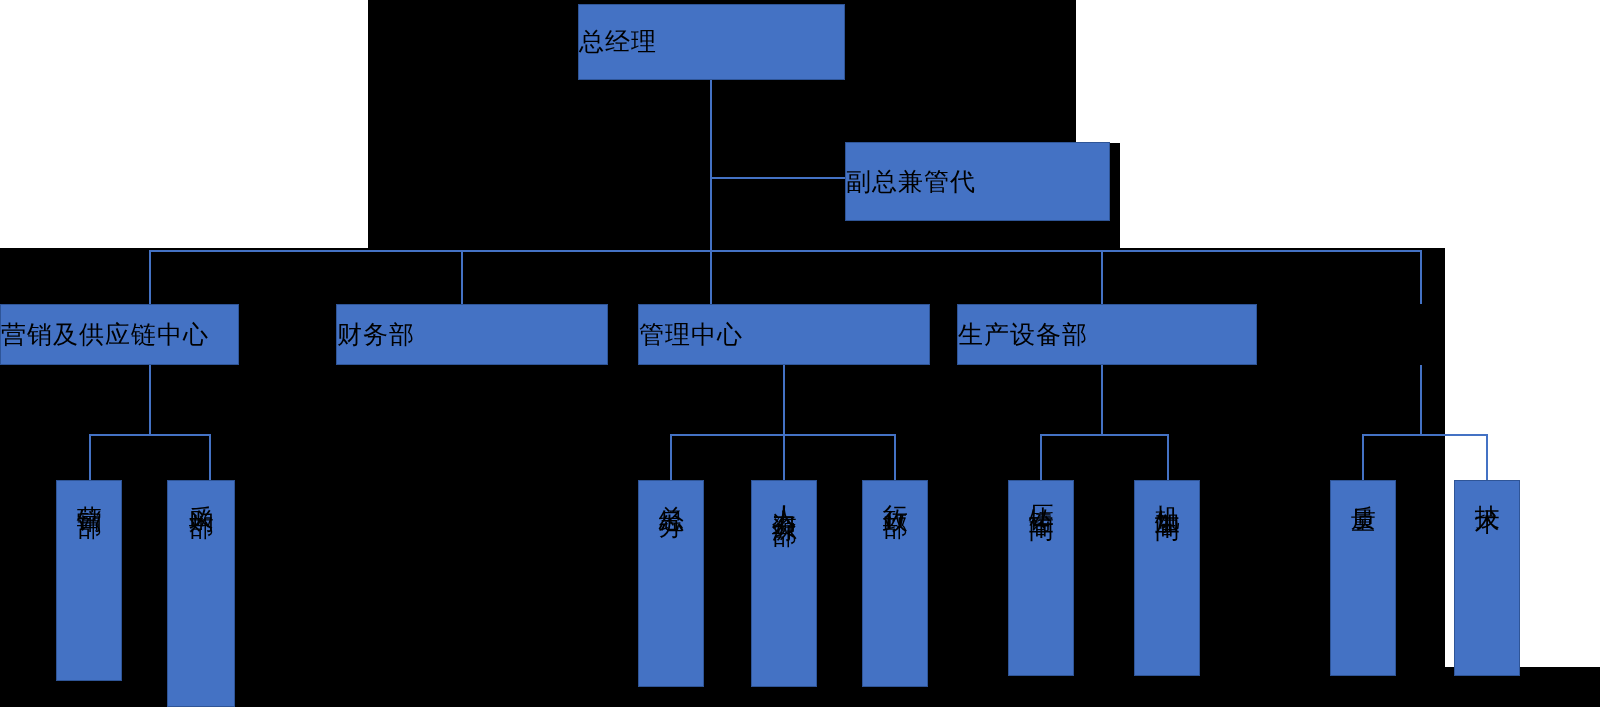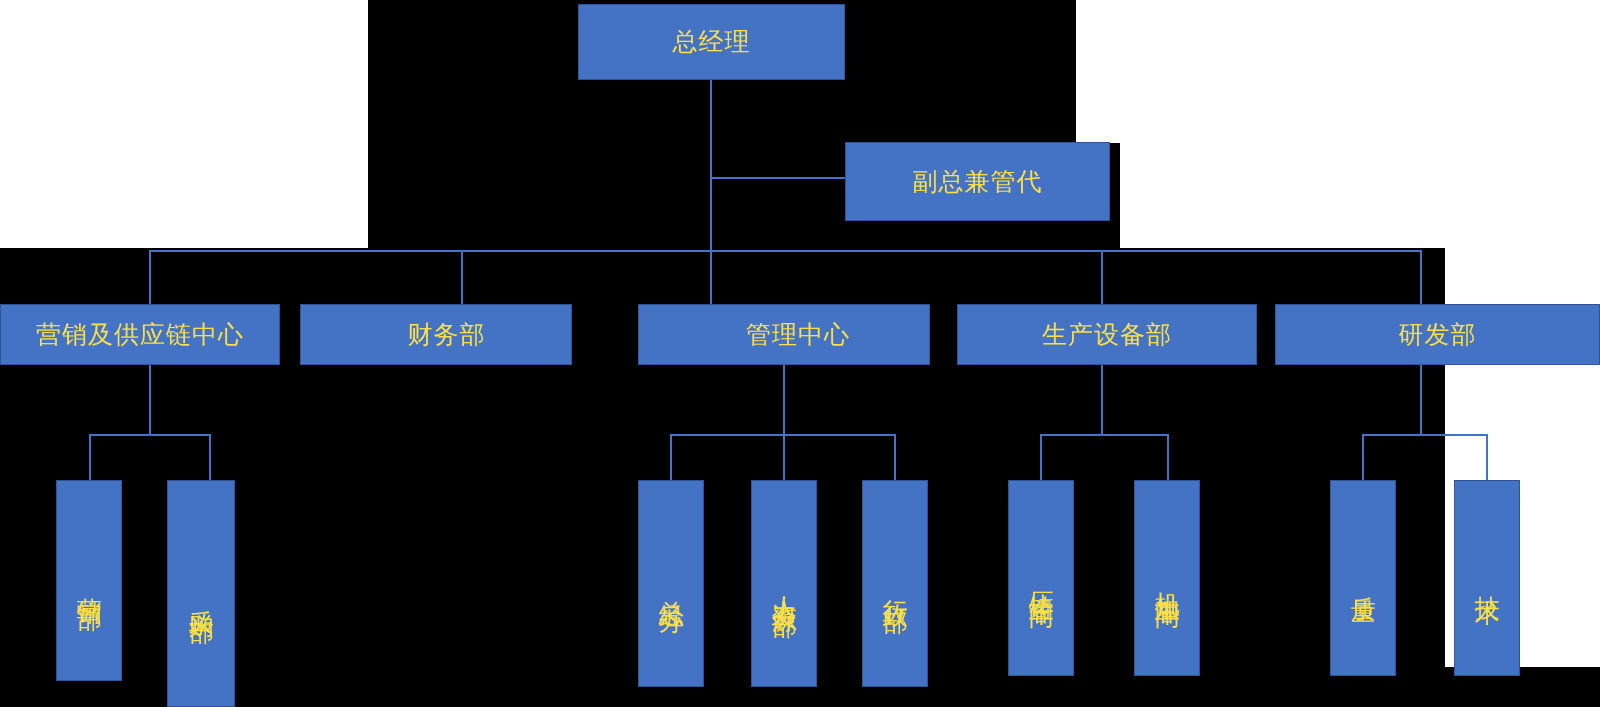--- a/index.html
+++ b/index.html
@@ -27,24 +27,24 @@
   }
   .line.h { height: 2px; }
   .line.v { width: 2px; }
 
   
   .node {
     position: absolute;
     background: #4472C4;
     border: 1px solid #2F5597;
     box-sizing: border-box;
-    color: #fde047;
+    color: #000000;
     display: flex;
     align-items: center;
-    justify-content: center;
+    justify-content: flex-start;
     text-align: center;
     line-height: 1.25;
   }
   .node.horiz {
     font-size: 25px;
     letter-spacing: 1px;
   }
   .node.vert {
     font-size: 25px;
     writing-mode: vertical-rl;
@@ -97,34 +97,31 @@
   <div class="line v" style="left:1486px; top:434px; height:46px;"></div>
 
   <div class="node horiz" style="left:578px; top:4px; width:267px; height:76px;">
     <span>总经理</span>
   </div>
 
   <div class="node horiz" style="left:845px; top:142px; width:265px; height:79px;">
     <span>副总兼管代</span>
   </div>
 
-  <div class="node horiz" style="left:0px; top:304px; width:280px; height:61px;">
+  <div class="node horiz" style="left:0px; top:304px; width:239px; height:61px;">
     <span>营销及供应链中心</span>
   </div>
-  <div class="node horiz" style="left:300px; top:304px; width:272px; height:61px;padding-left:21px;">
+  <div class="node horiz" style="left:336px; top:304px; width:272px; height:61px;">
     <span>财务部</span>
   </div>
-  <div class="node horiz" style="left:638px; top:304px; width:292px; height:61px;padding-left:28px;">
+  <div class="node horiz" style="left:638px; top:304px; width:292px; height:61px;">
     <span>管理中心</span>
   </div>
   <div class="node horiz" style="left:957px; top:304px; width:300px; height:61px;">
     <span>生产设备部</span>
-  </div>
-  <div class="node horiz" style="left:1275px; top:304px; width:325px; height:61px;">
-    <span>研发部</span>
   </div>
 
   <div class="node vert" style="left:56px; top:480px; width:66px; height:201px;">
     <span>营销部</span>
   </div>
   <div class="node vert" style="left:167px; top:480px; width:68px; height:227px;">
     <span>采购部</span>
   </div>
 
   <div class="node vert" style="left:638px; top:480px; width:66px; height:207px;">

